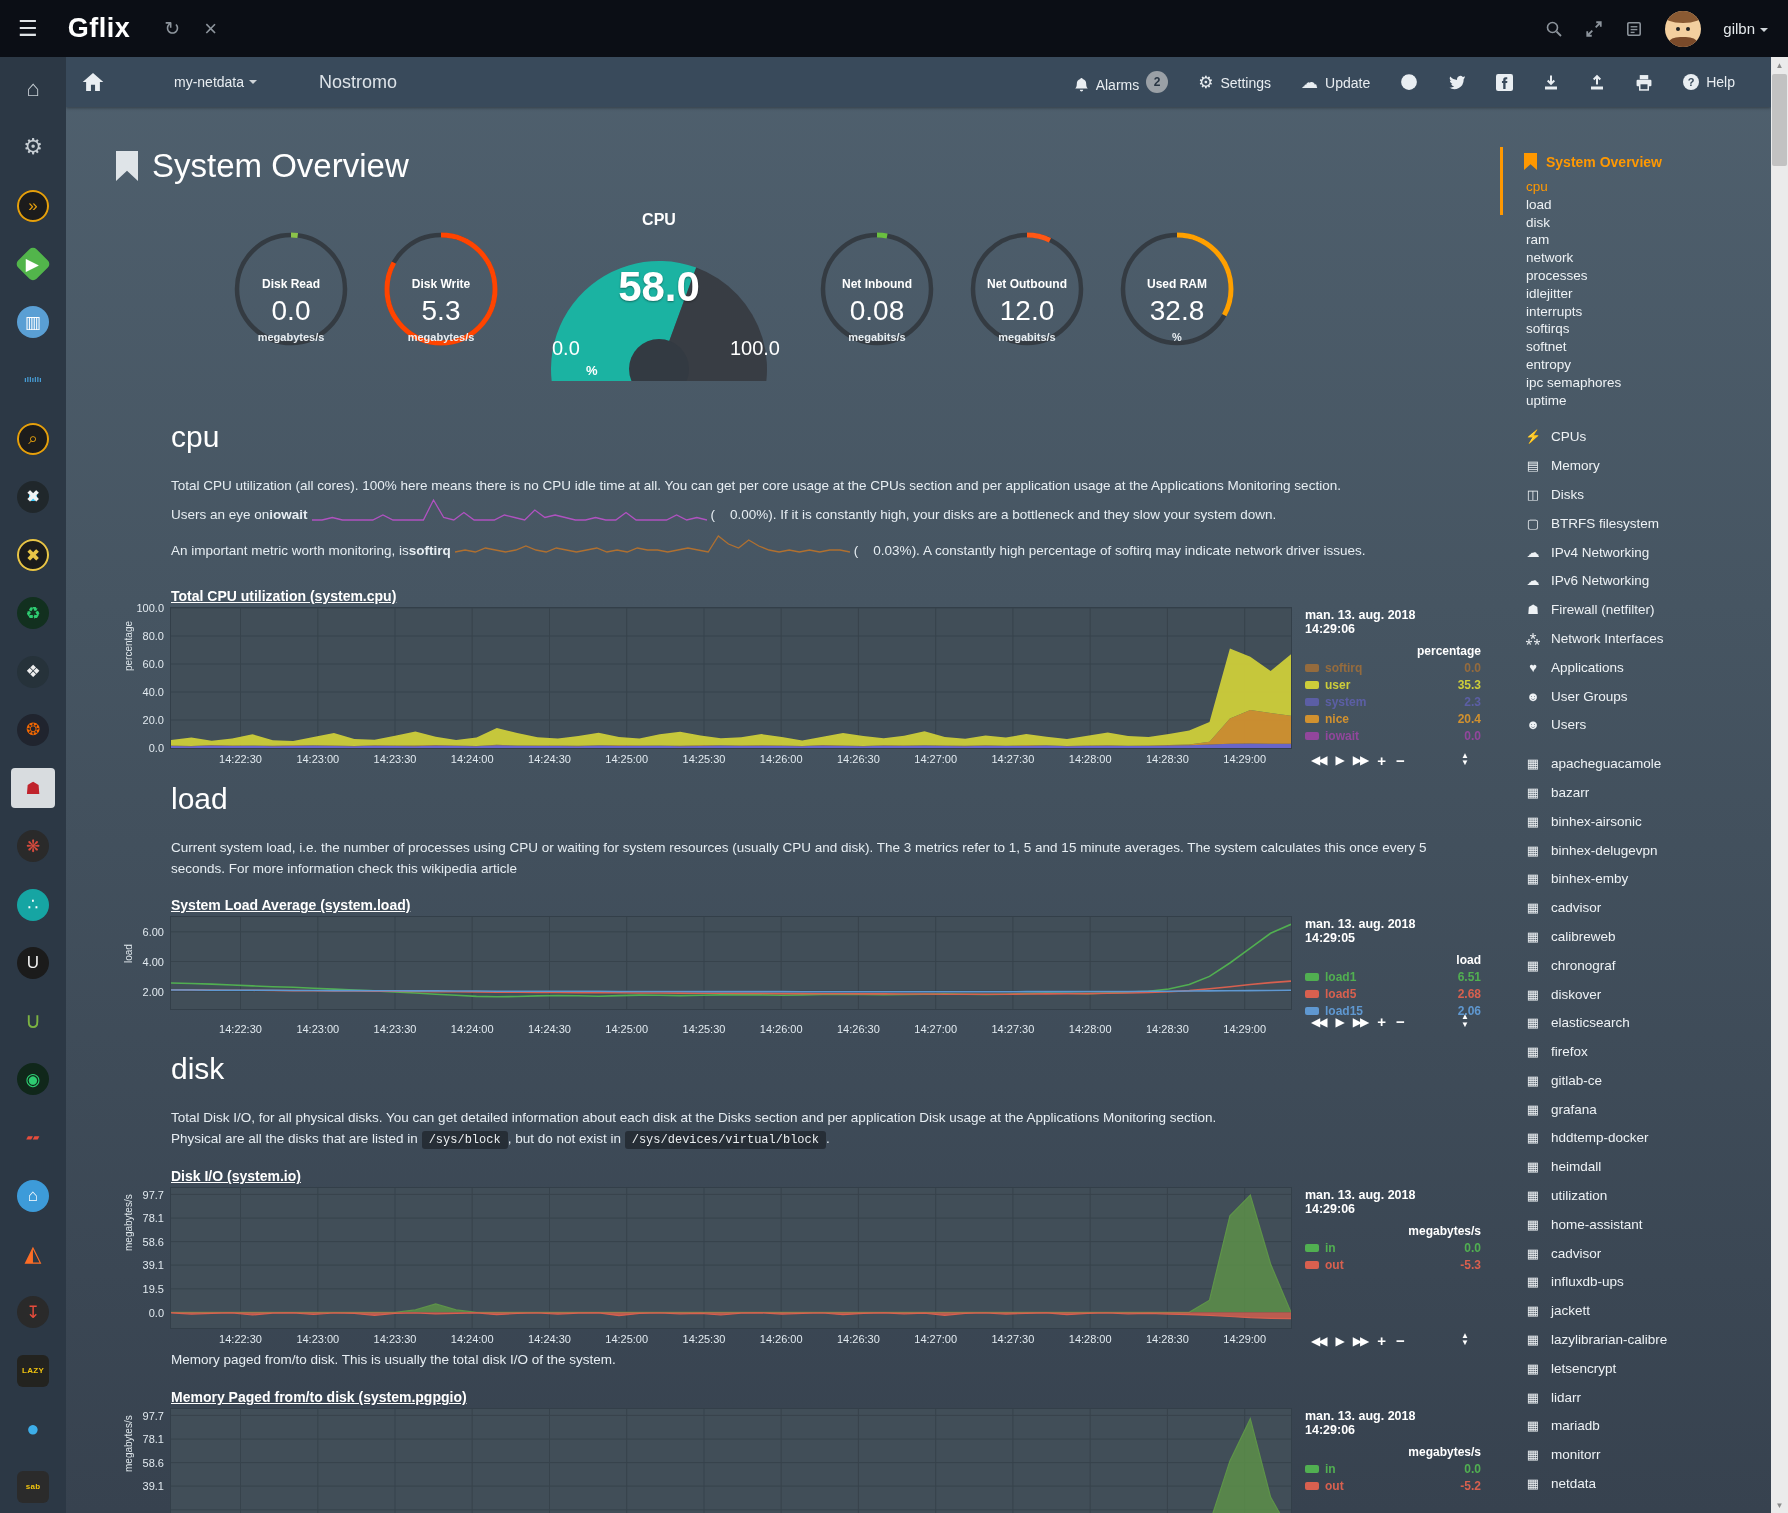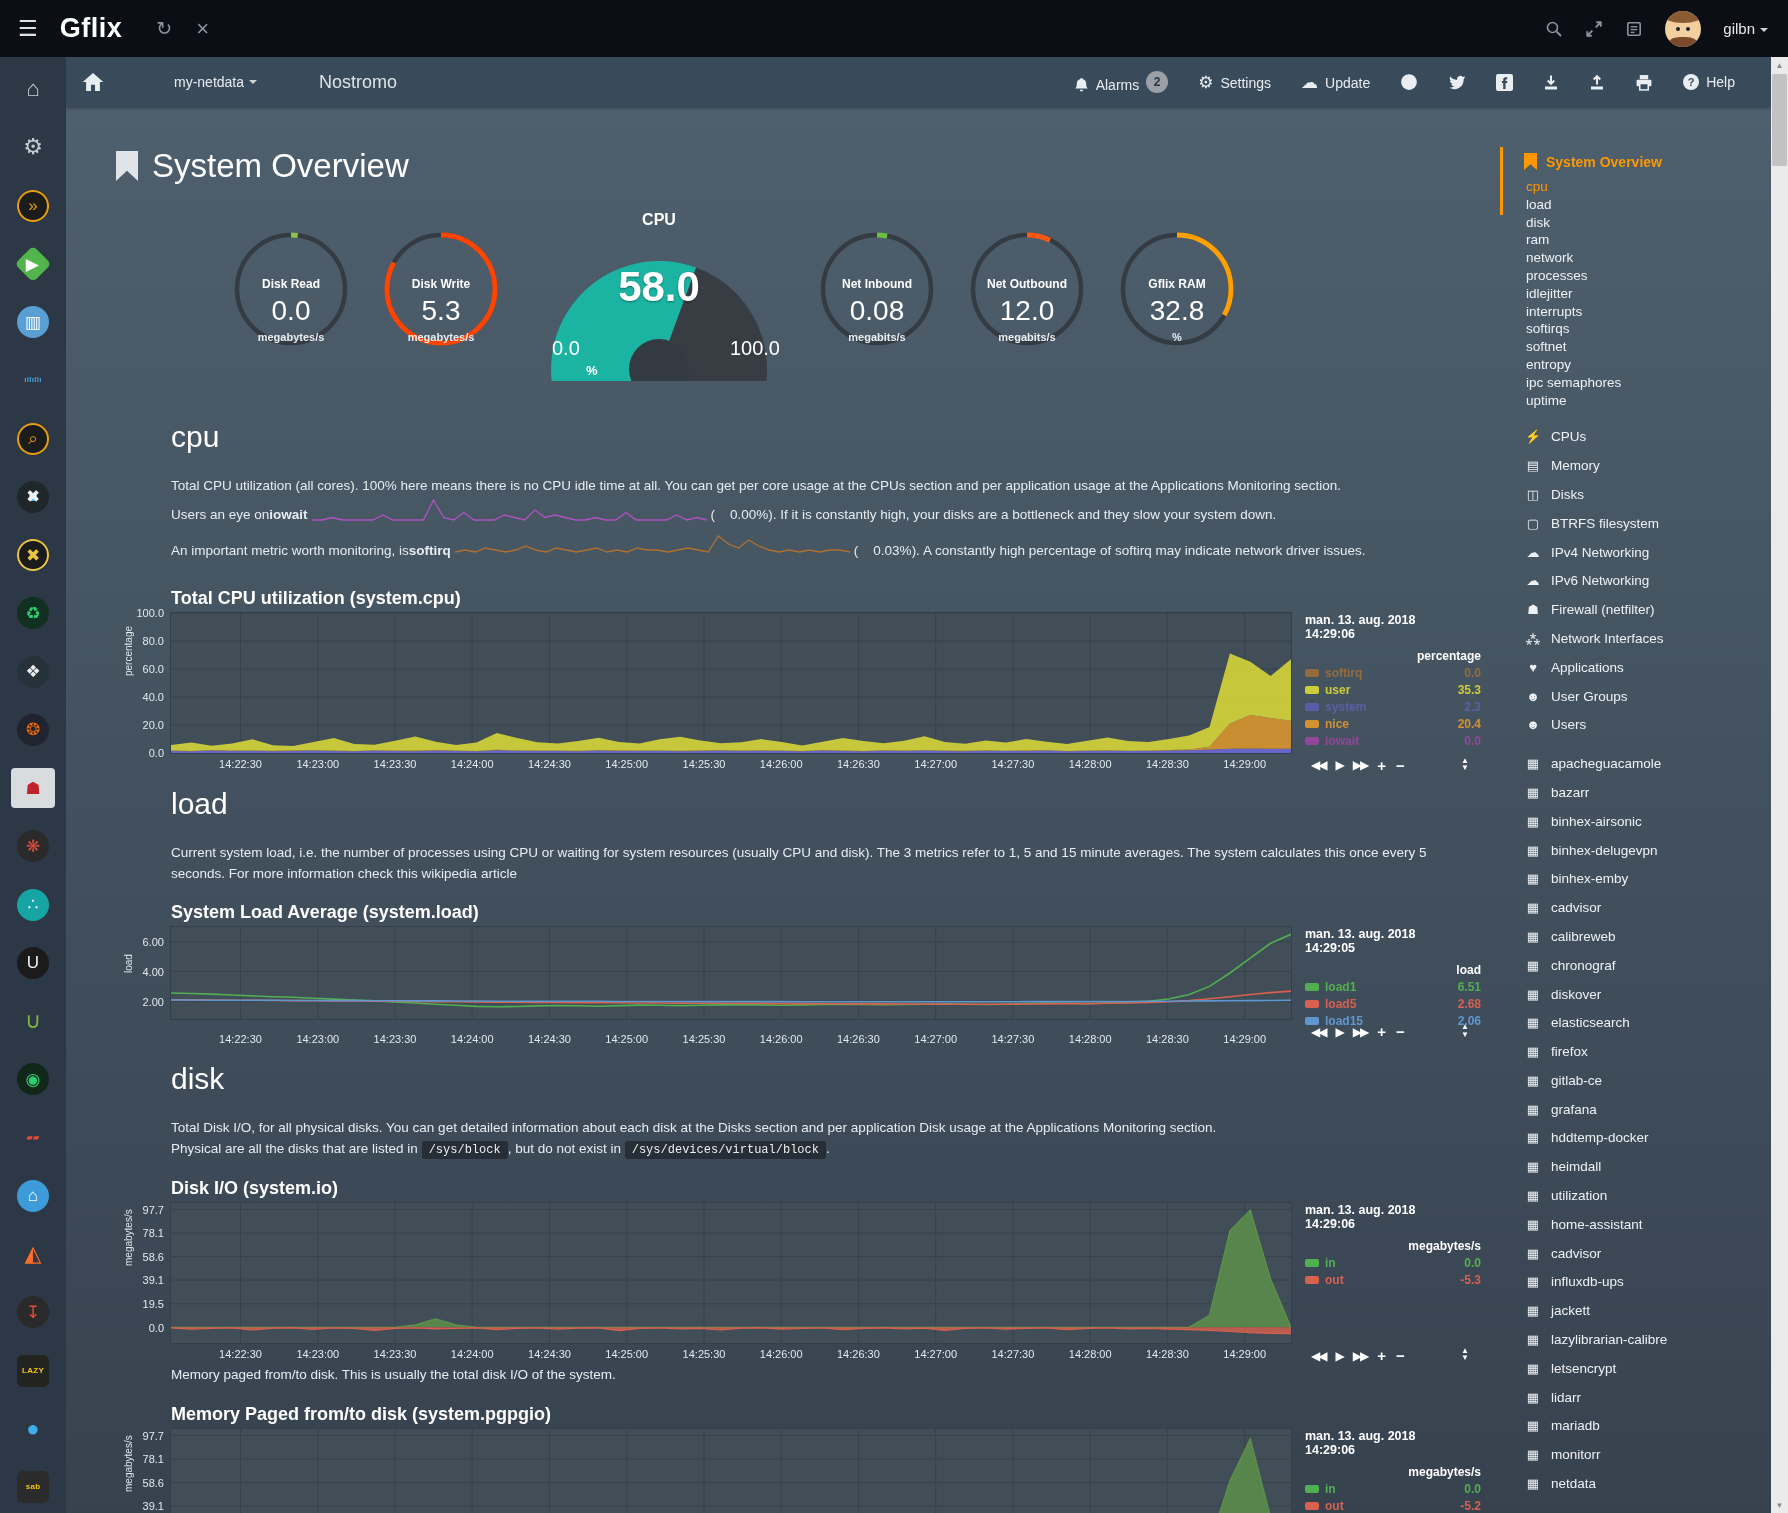--- a/index.html
+++ b/index.html
@@ -5,21 +5,21 @@
   * { margin:0; padding:0; box-sizing:border-box; }
   html,body { background:#20262e; }
   .screen { position:relative; width:1788px; height:1513px; overflow:hidden;
     font-family:"Liberation Sans",sans-serif;
     background:linear-gradient(180deg,#50616f 0%, #465562 40%, #37424f 100%); }
 
   
   .topbar { position:absolute; top:0; left:0; right:0; height:57px; background:#0b0e15;
     display:flex; align-items:center; color:#e8e8e8; z-index:9; }
   .hamburger { font-size:22px; color:#dfe3e6; margin:0 22px 0 18px; cursor:pointer; }
-  .brand { font-size:27px; font-weight:bold; color:#ffffff; letter-spacing:.5px; margin-right:22px; }
+  .brand { font-size:27px; font-weight:bold; color:#ffffff; letter-spacing:.5px; margin-right:22px;margin-left:8px; }
   .tb-ico { color:#8d949c; font-size:19px; margin:0 12px; }
   .topbar-right { margin-left:auto; display:flex; align-items:center; gap:22px; padding-right:20px; }
   .avatar { position:relative; width:36px; height:36px; border-radius:50%; background:#f3cf9f; overflow:hidden; }
   .avatar .hair { position:absolute; top:-4px; left:-2px; right:-2px; height:16px; border-radius:50%; background:#8a5a33; }
   .avatar .beard { position:absolute; bottom:-3px; left:4px; right:4px; height:13px; border-radius:40% 40% 50% 50%; background:#7a4a2a; }
   .avatar .eyes { position:absolute; top:16px; left:11px; width:4px; height:4px; border-radius:50%; background:#222; box-shadow:10px 0 0 #222; }
   .username { font-size:15px; color:#e4e8eb; }
   .caret { display:inline-block; border:4px solid transparent; border-top-color:#cfd4d8; margin-left:5px; transform:translateY(2px); }
 
   
@@ -77,21 +77,21 @@
   .section h2 { font-size:30px; font-weight:normal; color:#fff; margin-bottom:22px; }
   .section p { font-size:13.5px; line-height:1.55; max-width:1300px; color:#e6edf2; }
   .inline-line { font-size:13.5px; line-height:2.1; color:#e6edf2; display:flex; align-items:center; flex-wrap:nowrap; }
   .inline-line b { font-weight:bold; }
   .spark { display:inline-block; margin:0 4px; vertical-align:middle; }
   code.path { font-family:"Liberation Mono",monospace; font-size:12px; background:rgba(15,18,22,.5);
     color:#eceff1; padding:2px 7px; border-radius:3px; }
 
   
   .chart-block { position:relative; margin-top:18px; width:1310px; }
-  .chart-title { font-size:18px; font-weight:bold; color:#fff; margin-bottom:4px; }
+  .chart-title { font-size:14px; font-weight:bold; color:#fff; margin-bottom:4px;text-decoration:underline; }
   .chart-main { position:relative; display:flex; }
   .plotwrap { position:relative; width:1120px; }
   .plotwrap svg.plot { display:block; background:#414e58; outline:1px solid #333f49; }
   .grid { stroke:#37434c; stroke-width:1; }
   .ytick { position:absolute; right:calc(100% + 7px); font-size:11px; color:#e2eaf0; white-space:nowrap; transform:translateY(-6px); }
   .xtick { position:absolute; top:100%; margin-top:5px; font-size:11px; color:#e2eaf0; transform:translateX(-50%); white-space:nowrap; }
   .ylab { position:absolute; left:-48px; top:45%; transform:rotate(-90deg); transform-origin:left top; font-size:10px; color:#dfe7ec; }
   .legend { position:relative; width:176px; margin-left:14px; font-size:12px; flex-shrink:0; }
   .lg-date,.lg-time { text-align:left; font-weight:bold; color:#fff; font-size:12.5px; }
   .lg-unit { text-align:right; color:#fff; font-weight:bold; margin-top:8px; }
@@ -370,21 +370,21 @@
       </svg>
       <div class="gc-label">Net Outbound</div>
       <div class="gc-value">12.0</div>
       <div class="gc-unit">megabits/s</div>
         </div>
         <div class="gauge-card">
           <svg width="120" height="120">
         <circle cx="60" cy="60" r="54" fill="none" stroke="#343b42" stroke-width="4.5"></circle>
         <circle cx="60" cy="60" r="54" fill="none" stroke="#ffa000" stroke-width="5" stroke-dasharray="111.96636217394023 339.29200658769764" transform="rotate(-90 60 60)"></circle>
       </svg>
-      <div class="gc-label">Gflix RAM</div>
+      <div class="gc-label">Used RAM</div>
       <div class="gc-value">32.8</div>
       <div class="gc-unit">%</div>
         </div>
       </div>
 
     <div class="section">
       <h2>cpu</h2>
       <p>Total CPU utilization (all cores). 100% here means there is no CPU idle time at all. You can get per core usage at the CPUs section and per application usage at the Applications Monitoring section.</p>
       <div class="inline-line">
         <span>Users an eye on </span>

